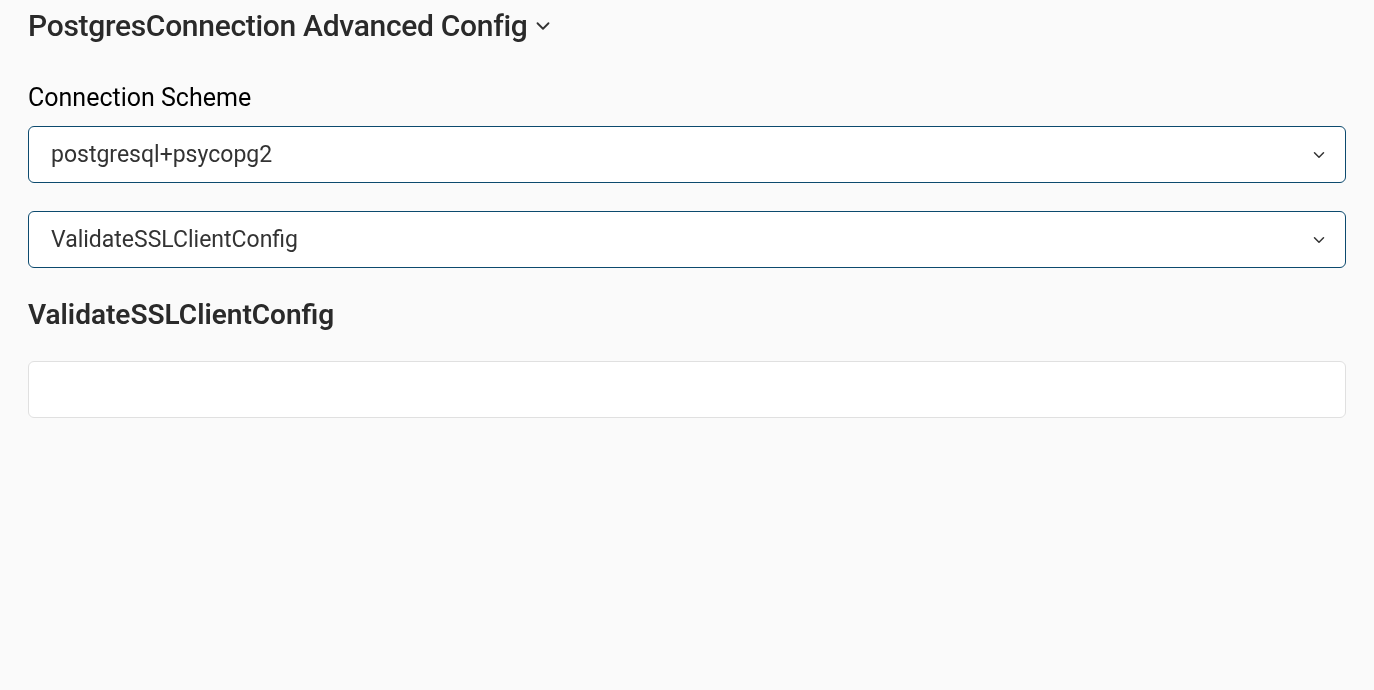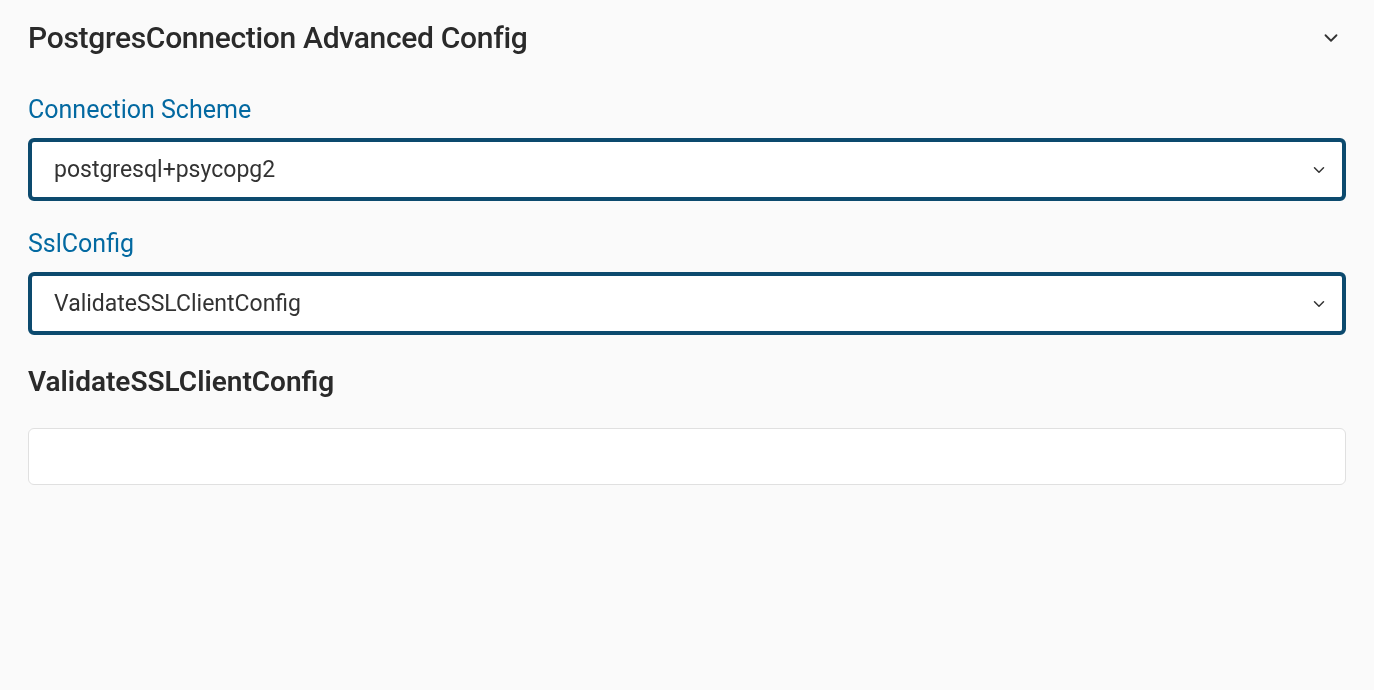--- a/index.html
+++ b/index.html
@@ -13,49 +13,48 @@
       color: #333;
       width: 1374px;
       height: 690px;
       overflow: hidden;
     }
     .container {
       padding: 0 28px;
     }
     .section-header {
       display: flex;
-      justify-content: space-between;
       align-items: center;
-      padding-top: 20px;
+      padding-top: 8px;
       padding-bottom: 40px;
     }
     .section-title {
       font-size: 30px;
       font-weight: 500;
       color: #2a2a2a;
       letter-spacing: -0.3px;
     }
     .field-group {
       margin-bottom: 28px;
     }
     .field-label {
       font-size: 25px;
       font-weight: 400;
-      color: #0369a1;
+      color: #000000;
       margin-bottom: 14px;
       display: block;
     }
     .select-wrapper {
       position: relative;
       width: 100%;
     }
     .select-control {
       width: 100%;
       background-color: #ffffff;
-      border: 4px solid #0c4a6e;
+      border: 1px solid #0c4a6e;
       border-radius: 6px;
       padding: 14px 48px 14px 22px;
       font-size: 23px;
       color: #333;
       cursor: pointer;
       display: flex;
       align-items: center;
       justify-content: space-between;
       min-height: 54px;
     }
@@ -122,21 +121,20 @@
       <span class="chevron">
         <svg width="18" height="18" viewBox="0 0 24 24" fill="none" stroke="#333" stroke-width="2" stroke-linecap="round" stroke-linejoin="round">
           <polyline points="6 9 12 15 18 9"></polyline>
         </svg>
       </span>
     </div>
   </div>
 
 
   <div class="field-group">
-    <label class="field-label">SslConfig</label>
     <div class="select-wrapper">
       <div class="select-control">
         <span class="select-value">ValidateSSLClientConfig</span>
       </div>
       <span class="chevron">
         <svg width="18" height="18" viewBox="0 0 24 24" fill="none" stroke="#333" stroke-width="2" stroke-linecap="round" stroke-linejoin="round">
           <polyline points="6 9 12 15 18 9"></polyline>
         </svg>
       </span>
     </div>

